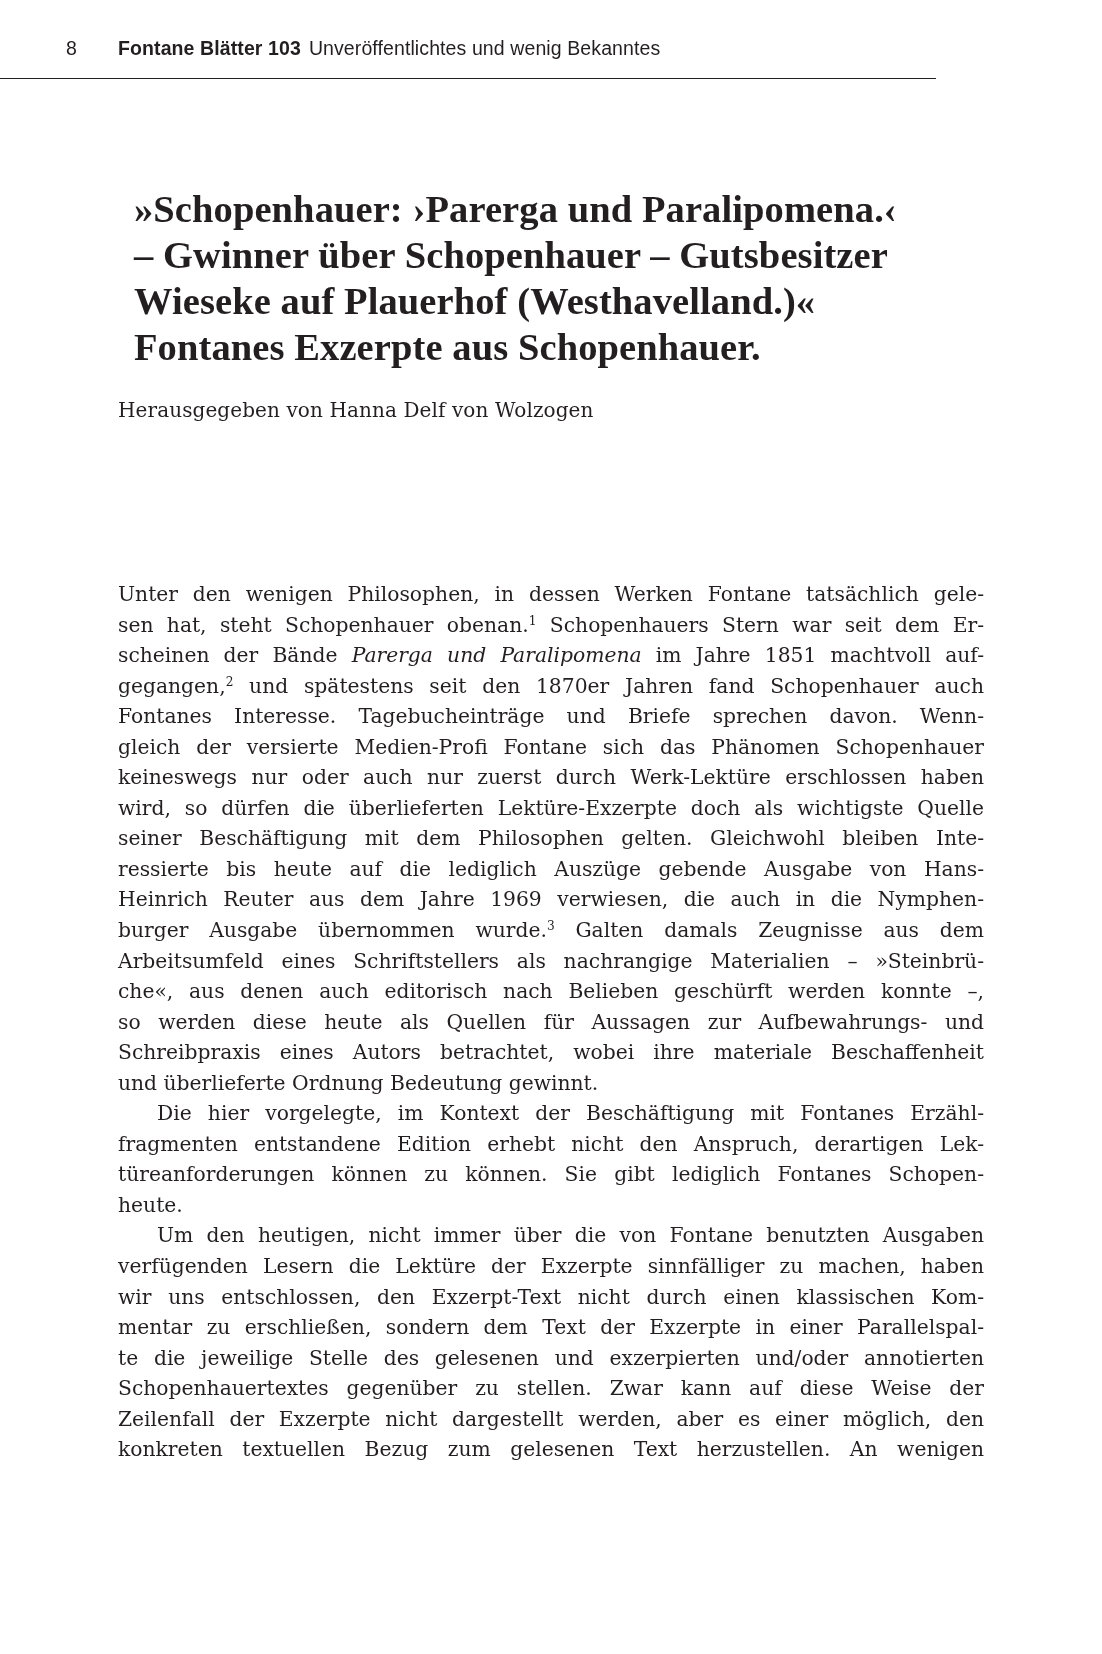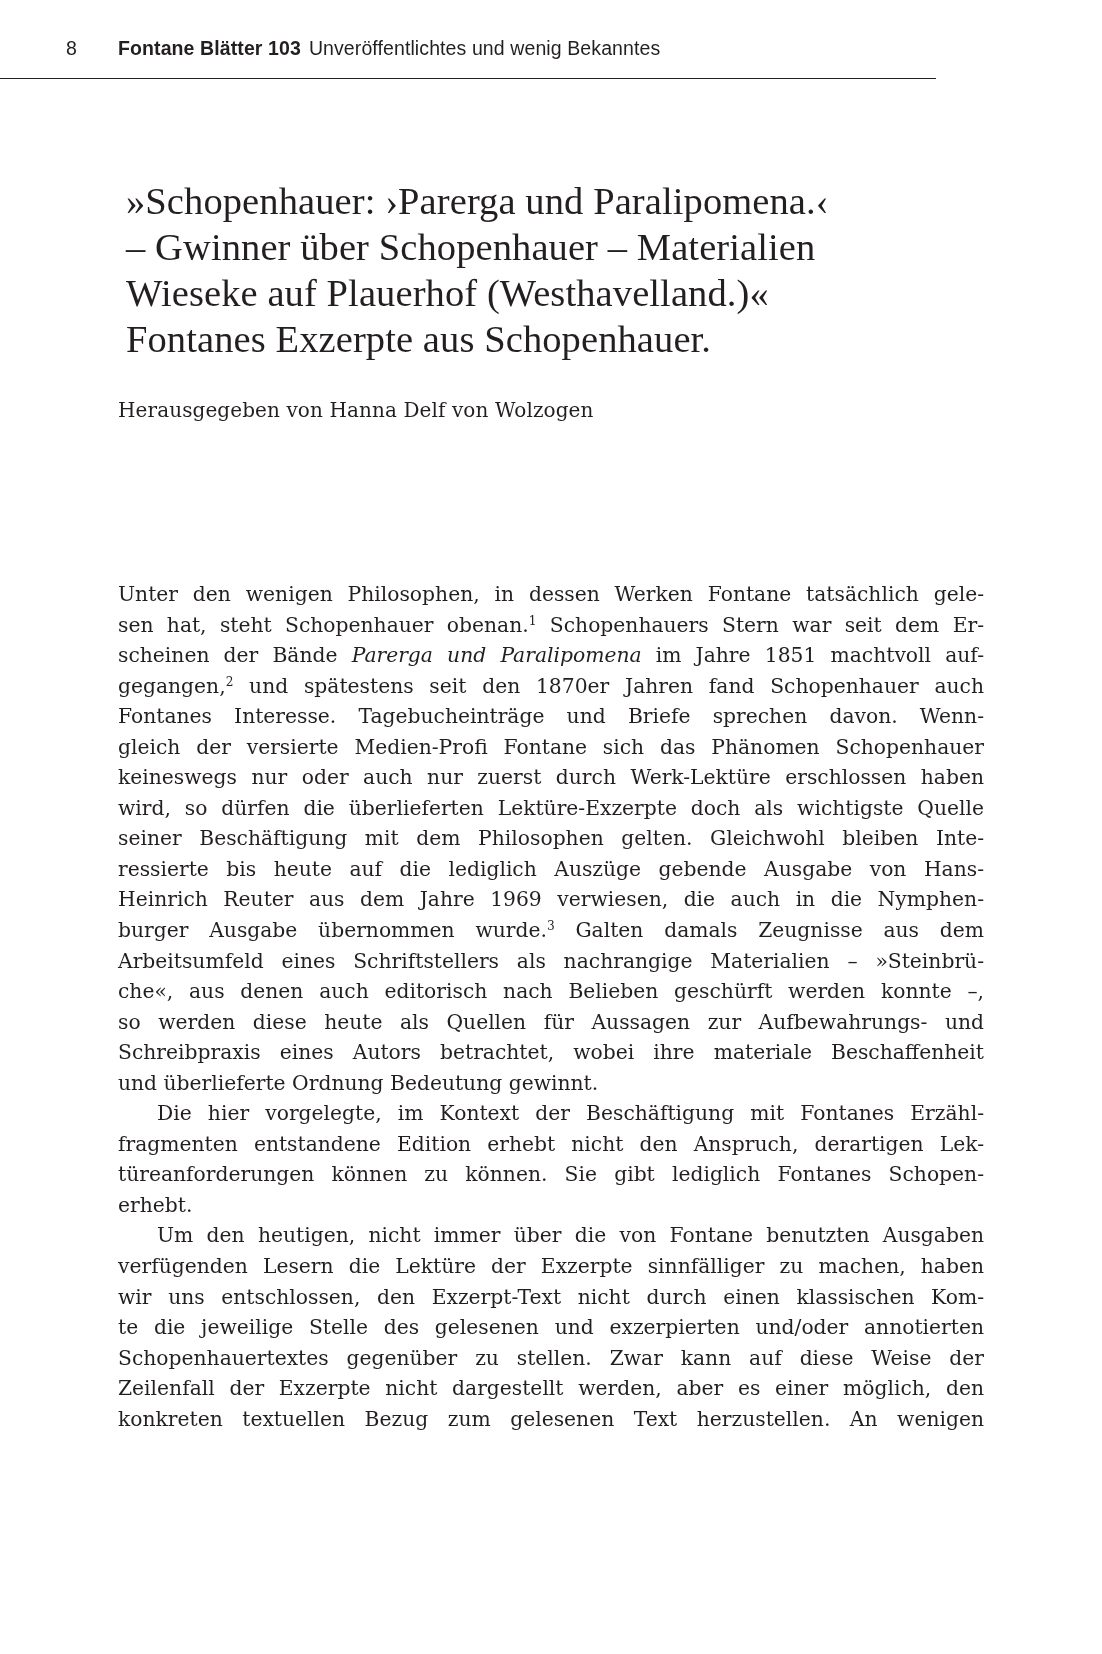--- a/index.html
+++ b/index.html
@@ -9,21 +9,21 @@
     border-bottom: 1.6px solid #231f20; box-sizing: border-box;
     font-family: "Liberation Sans", sans-serif; font-size: 19.5px;
   }
   .rh-inner { position: absolute; left: 66px; top: 37px; white-space: nowrap; letter-spacing: 0.1px; }
   .page-num { display: inline-block; width: 52px; }
   .journal { font-weight: bold; margin-right: 8px; }
   .section { font-weight: normal; }
   .article-title {
     position: absolute; left: 118px; top: 170px; width: 900px;
     font-family: "Liberation Serif", serif; font-size: 38.5px; line-height: 46px;
-    margin: 8px; font-weight: normal; letter-spacing: 0.1px;
+    margin: 16px; font-weight: bold; letter-spacing: 0.1px;
   }
   .article-title span { display: block; white-space: nowrap; }
   .byline {
     position: absolute; left: 118px; top: 398px;
     font-family: "DejaVu Serif", serif; font-size: 20px; letter-spacing: 0.1px;
   }
   .body-text {
     position: absolute; left: 118px; top: 579px; width: 866px;
     font-family: "DejaVu Serif", serif; font-size: 20.3px; line-height: 30.55px;
   }
@@ -40,21 +40,21 @@
 <body>
 
 <header class="running-head">
   <div class="rh-inner">
     <span class="page-num">8</span><span class="journal">Fontane Blätter 103</span><span class="section">Unveröffentlichtes und wenig Bekanntes</span>
   </div>
 </header>
 
 <h1 class="article-title">
   <span>»Schopenhauer: ›Parerga und Paralipomena.‹</span>
-  <span>– Gwinner über Schopenhauer – Materialien</span>
+  <span>– Gwinner über Schopenhauer – Gutsbesitzer</span>
   <span>Wieseke auf Plauerhof (Westhavelland.)«</span>
   <span>Fontanes Exzerpte aus Schopenhauer.</span>
 </h1>
 
 <div class="byline">Herausgegeben von Hanna Delf von Wolzogen</div>
 
 <div class="body-text" id="body-text">
     <span class="line">Unter den wenigen Philosophen, in dessen Werken Fontane tatsächlich gele-</span>
     <span class="line">sen hat, steht Schopenhauer obenan.<sup>1</sup> Schopenhauers Stern war seit dem Er-</span>
     <span class="line">scheinen der Bände <em>Parerga und Paralipomena</em> im Jahre 1851 machtvoll auf-</span>
@@ -68,21 +68,22 @@
     <span class="line">Heinrich Reuter aus dem Jahre 1969 verwiesen, die auch in die Nymphen-</span>
     <span class="line">burger Ausgabe übernommen wurde.<sup>3</sup> Galten damals Zeugnisse aus dem</span>
     <span class="line">Arbeitsumfeld eines Schriftstellers als nachrangige Materialien – »Steinbrü-</span>
     <span class="line">che«, aus denen auch editorisch nach Belieben geschürft werden konnte –,</span>
     <span class="line">so werden diese heute als Quellen für Aussagen zur Aufbewahrungs- und</span>
     <span class="line">Schreibpraxis eines Autors betrachtet, wobei ihre materiale Beschaffenheit</span>
     <span class="line last">und überlieferte Ordnung Bedeutung gewinnt.</span>
     <span class="line indent">Die hier vorgelegte, im Kontext der Beschäftigung mit Fontanes Erzähl-</span>
     <span class="line">fragmenten entstandene Edition erhebt nicht den Anspruch, derartigen Lek-</span>
     <span class="line">türeanforderungen können zu können. Sie gibt lediglich Fontanes Schopen-</span>
-    <span class="line last">erhebt.</span>
+    <span class="line last">heute.</span>
     <span class="line indent">Um den heutigen, nicht immer über die von Fontane benutzten Ausgaben</span>
     <span class="line">verfügenden Lesern die Lektüre der Exzerpte sinnfälliger zu machen, haben</span>
     <span class="line">wir uns entschlossen, den Exzerpt-Text nicht durch einen klassischen Kom-</span>
+    <span class="line">mentar zu erschließen, sondern dem Text der Exzerpte in einer Parallelspal-</span>
     <span class="line">te die jeweilige Stelle des gelesenen und exzerpierten und/oder annotierten</span>
     <span class="line">Schopenhauertextes gegenüber zu stellen. Zwar kann auf diese Weise der</span>
     <span class="line">Zeilenfall der Exzerpte nicht dargestellt werden, aber es einer möglich, den</span>
     <span class="line">konkreten textuellen Bezug zum gelesenen Text herzustellen. An wenigen</span>
   </div>
 
 </body></html>

